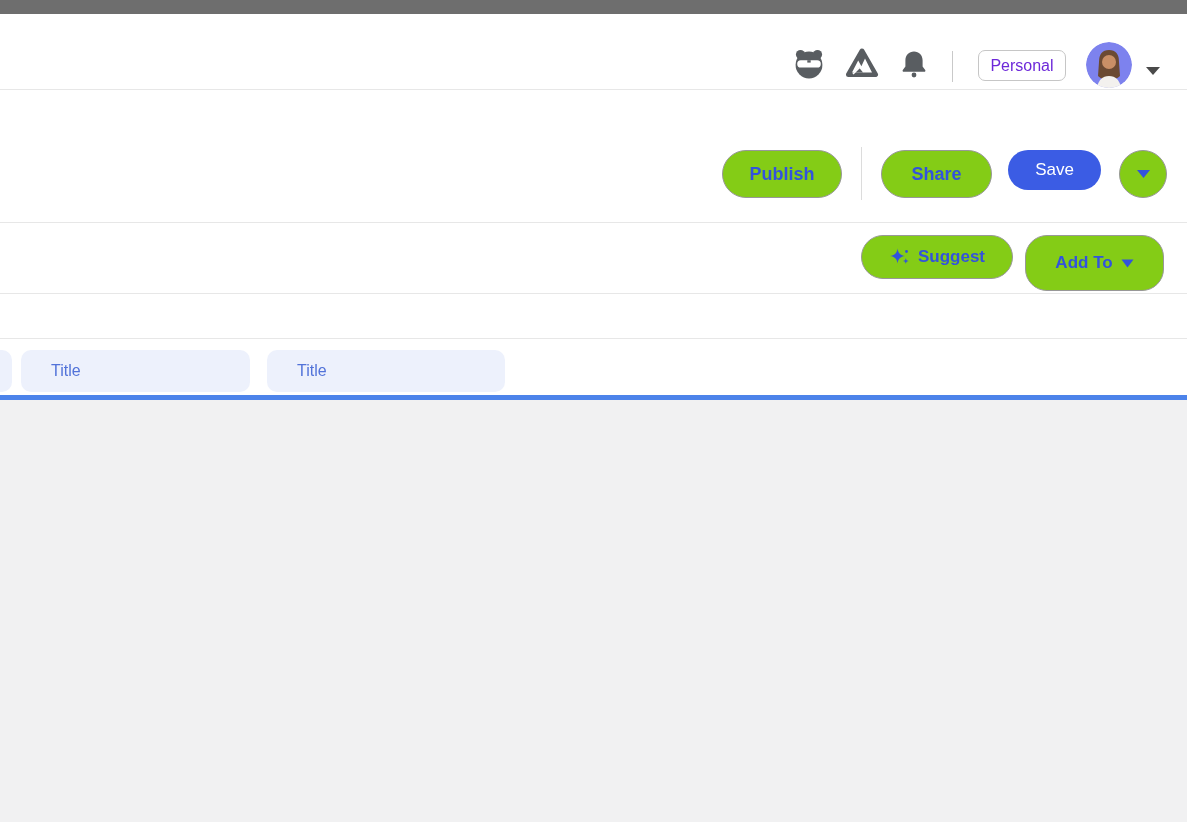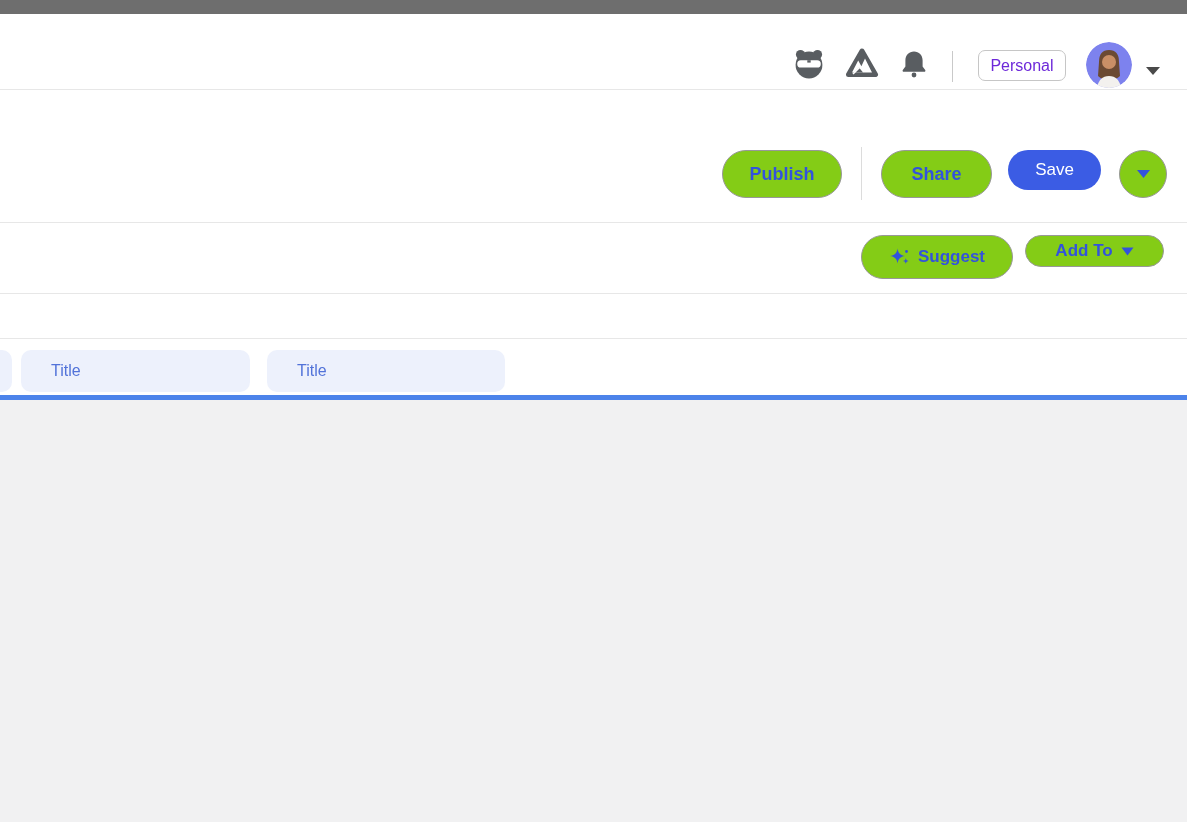--- a/index.html
+++ b/index.html
@@ -37,21 +37,21 @@
   .publish-btn{left:722px;top:150px;width:120px;height:48px;}
   .vdiv-actions{position:absolute;left:861px;top:147px;width:1px;height:53px;background:#dcdcdc;}
   .share-btn{left:881px;top:150px;width:111px;height:48px;}
   .save-btn{left:1008px;top:150px;width:93px;height:40px;background:var(--save-fill);border:none;color:#fff;font-weight:500;font-size:17px;border-radius:24px;}
   .more-btn{left:1119px;top:150px;width:48px;height:48px;border-radius:50%;padding:0;}
 
   .divider-h{position:absolute;left:0;width:1187px;height:1px;background:var(--divider);}
   .div-1{top:222px;} .div-2{top:293px;} .div-3{top:338px;}
 
   .suggest-btn{left:861px;top:235px;width:152px;height:44px;border-radius:22px;font-size:17px;}
-  .addto-btn{left:1025px;top:235px;width:139px;height:32px;border-radius:22px;font-size:17px;}
+  .addto-btn{left:1025px;top:235px;width:139px;height:56px;border-radius:22px;font-size:17px;}
 
   .tab{position:absolute;top:350px;height:42px;background:var(--tab-bg);border-radius:10px;display:flex;align-items:center;padding-left:30px;font-size:16px;font-weight:500;color:var(--tab-text);cursor:pointer;}
   .tab-fragment{left:0;width:12px;padding:0;border-radius:0 10px 10px 0;}
   .tab-1{left:21px;width:229px;}
   .tab-2{left:267px;width:238px;}
 
   .indicator-line{position:absolute;left:0;top:395px;width:1187px;height:5px;background:var(--indicator);}
   .lower-section{position:absolute;left:0;top:400px;width:1187px;height:422px;background:var(--section-bg);}
 </style>
 </head>

